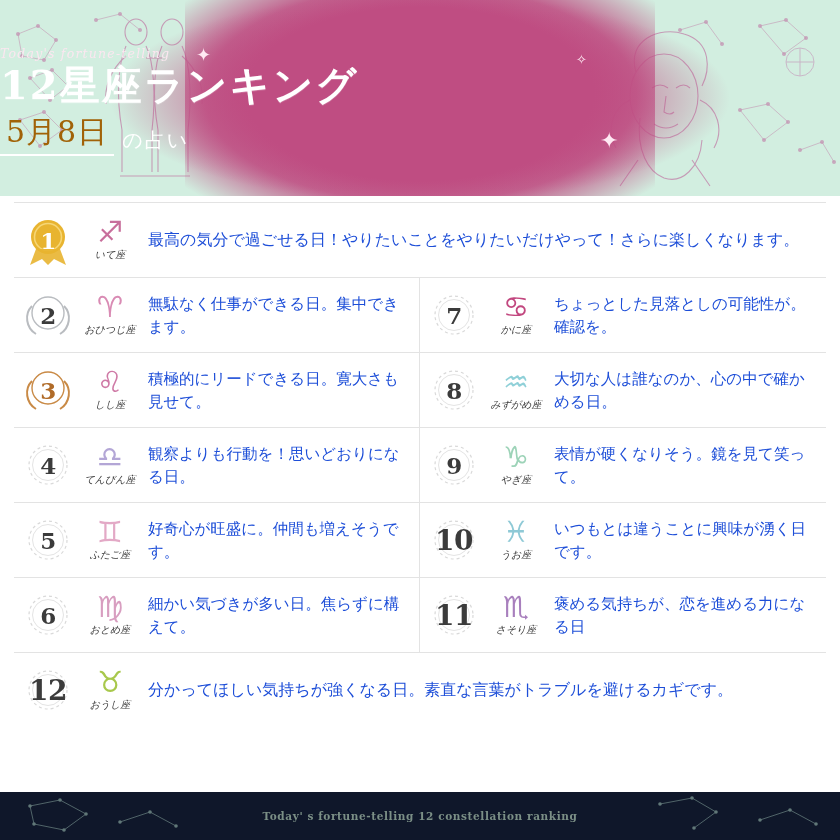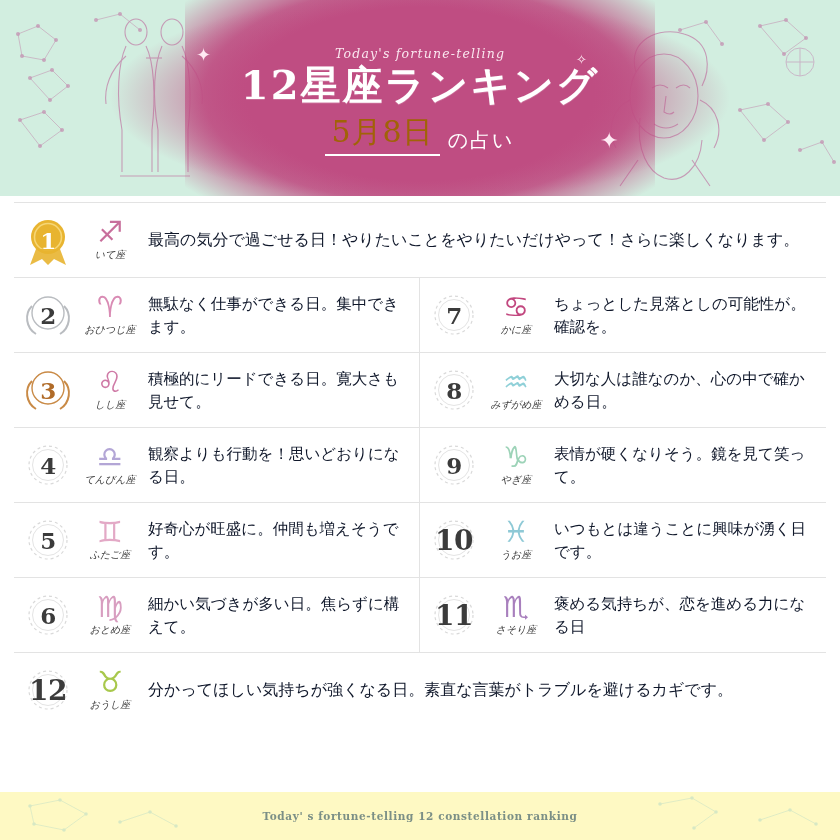--- a/index.html
+++ b/index.html
@@ -37,21 +37,21 @@
     position: absolute;
     left: 50%; top: 50%;
     transform: translate(-50%,-50%);
     width: 620px; height: 210px;
     background: radial-gradient(ellipse 310px 105px at 50% 50%, rgba(191,77,130,0.98) 0%, rgba(191,77,130,0.95) 45%, rgba(191,77,130,0.55) 68%, rgba(191,77,130,0.0) 100%);
   }
   .header-text {
     position: absolute;
     left: 0; right: 0; top: 0; bottom: 0;
     display: flex; flex-direction: column;
-    align-items: center; justify-content: center;
+    justify-content: center;
     color: #ffffff;
   }
   .kicker {
     font-family: "DejaVu Serif", serif;
     font-style: italic;
     font-size: 12.5px;
     letter-spacing: 1.2px;
     color: #fbe7f0;
     margin-bottom: 2px;
     margin-top: 6px;
@@ -145,33 +145,33 @@
     font-size: 10px;
     color: #3a3a3a;
     letter-spacing: 0px;
     white-space: nowrap;
     font-style: italic;
   }
   .msg {
     flex: 1 1 auto;
     font-size: 15.5px;
     line-height: 1.5;
-    color: #0f172a;
+    color: #1d4ed8;
     letter-spacing: 0px;
     padding-left: 4px;
     padding-right: 2px;
   }
   .row.full .msg { font-size: 16px; }
 
   
   .footer {
     position: absolute;
     left: 0; bottom: 0;
     width: 840px; height: 48px;
-    background: #fef9c3;
+    background: #0f172a;
     overflow: hidden;
   }
   .footer-text {
     position: absolute;
     left: 0; right: 0; top: 50%;
     transform: translateY(-50%);
     text-align: center;
     font-family: "DejaVu Serif", serif;
     font-size: 10.5px;
     font-weight: 700;

